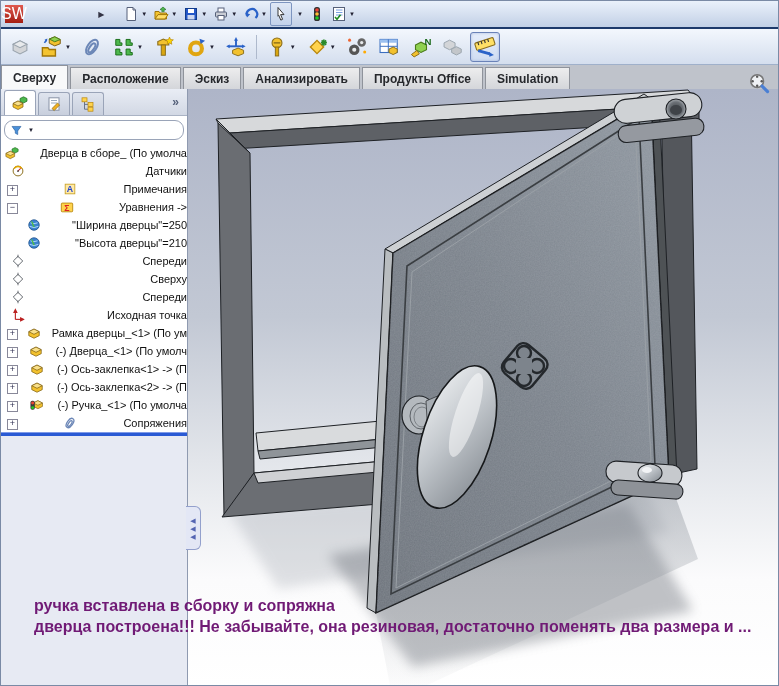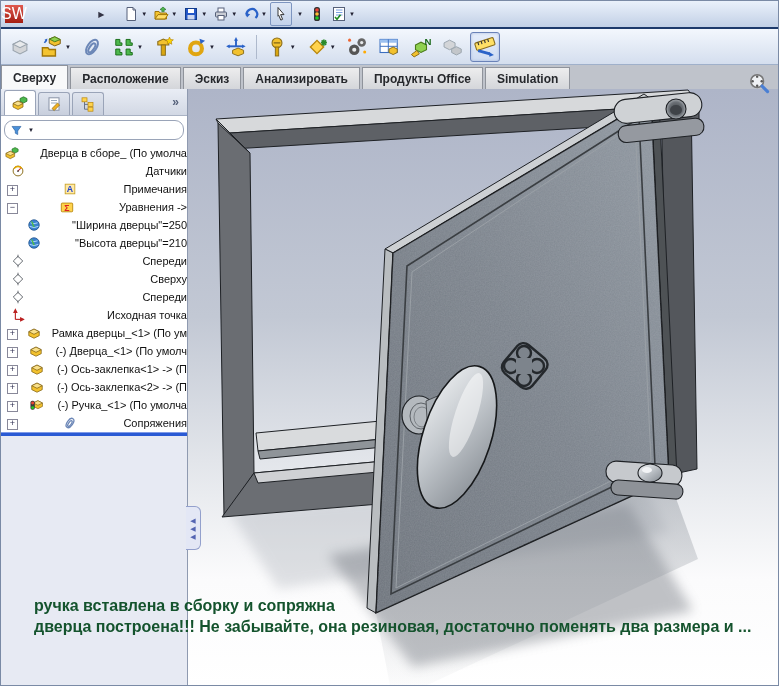--- a/index.html
+++ b/index.html
@@ -58,21 +58,21 @@
     background:#e3e7f5;border:1px solid #93a0cc;border-left:none;border-radius:0 6px 6px 0;
     display:flex;flex-direction:column;align-items:center;justify-content:center;gap:1px;z-index:6;}
   .collapse-handle span{font-size:7px;color:#5465b2;line-height:7px;}
   
   .viewport{position:absolute;left:187px;top:88px;width:592px;height:598px;
     background:linear-gradient(180deg,#aeb5c8 0%,#c2c8d4 38%,#e2e5ea 62%,#fbfbfc 82%,#ffffff 100%);}
   .scene{position:absolute;left:0;top:0;}
   .magbtn{position:absolute;left:744px;top:68px;width:28px;height:28px;z-index:7;
     display:flex;align-items:center;justify-content:center;}
   .annotations{position:absolute;left:33px;top:594px;z-index:8;
-    font-size:16px;font-weight:bold;color:#14532d;line-height:21px;white-space:nowrap;}
+    font-size:16px;font-weight:bold;color:#701a75;line-height:21px;white-space:nowrap;}
   .sep{width:1px;height:24px;background:#aeb9cc;margin:0 3px;}
 </style>
 </head>
 <body>
 
 <svg width="0" height="0" style="position:absolute">
 <defs>
  <symbol id="s-part" viewBox="0 0 16 16">
         <g stroke="#7a5c10" stroke-width="0.8">
           <path d="M2,6.5 8,3.5 14,6.5 14,11 8,14 2,11z" fill="#f2c12e"></path>

